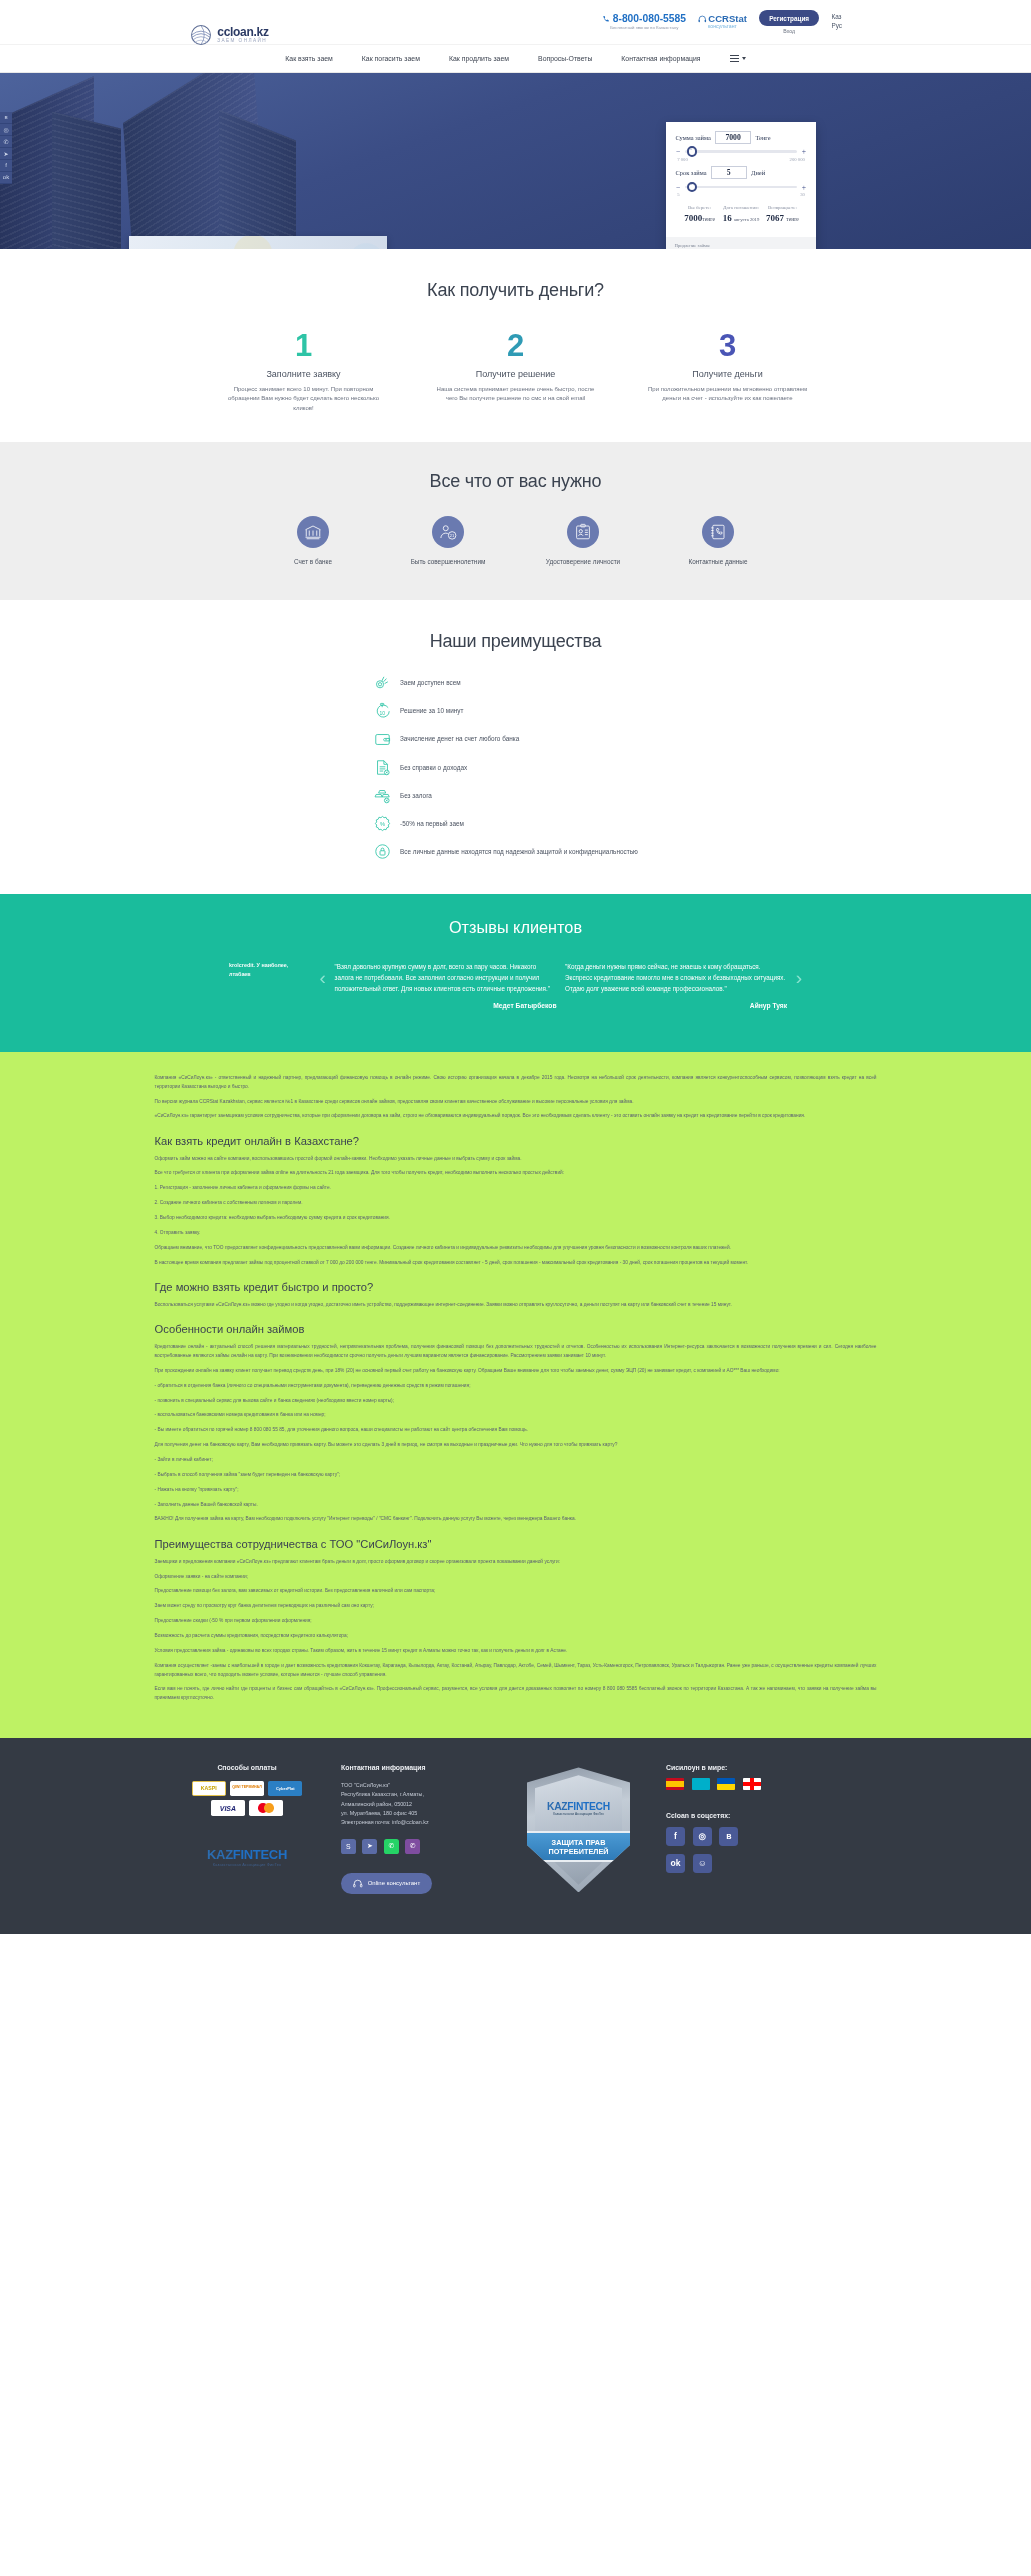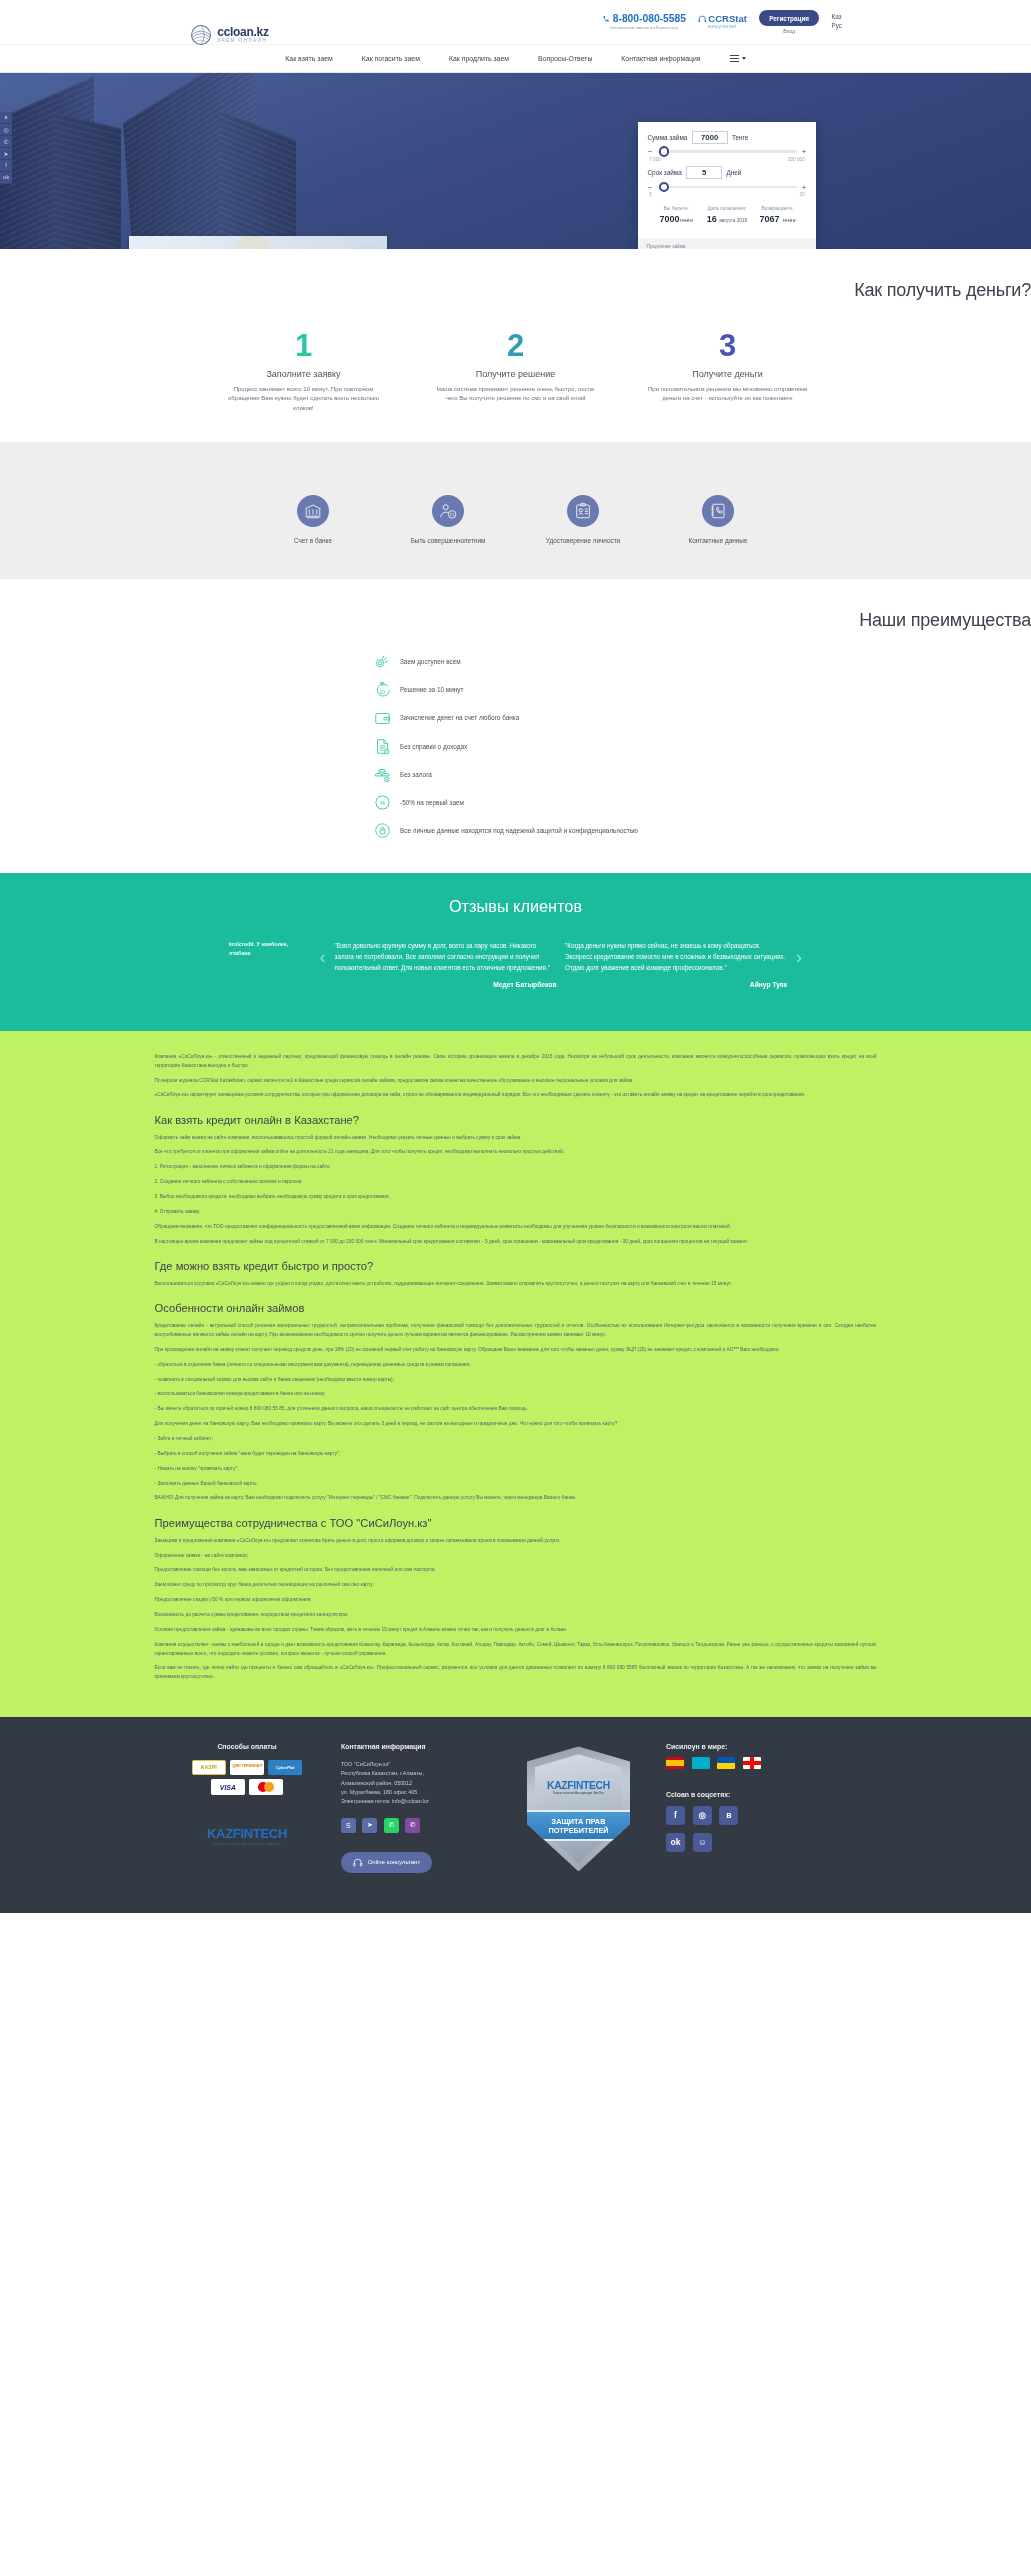--- a/index.html
+++ b/index.html
@@ -116,21 +116,21 @@
   }
   .sidebar-social div {
     width: 12px; height: 12px; background: #3f5188; color: #cdd6ea;
     display: flex; align-items: center; justify-content: center;
     font-size: 6px; border-bottom: 0.9px solid #33457a; cursor: pointer;
   }
 
   
   .calc {
     position: absolute; right: 215px; top: 49px;
-    width: 178px; background: #fff; box-shadow: 0 2.6px 10.3px rgba(0,0,0,.22);
+    width: 150px; background: #fff; box-shadow: 0 2.6px 10.3px rgba(0,0,0,.22); font-family: Liberation Serif, serif;
   }
   .calc-body { padding: 9.5px 9.5px 6px; }
   .calc-row { display: flex; align-items: baseline; gap: 4.3px; font-size: 6.4px; color: #2f3b57; }
   .calc-row .lbl { white-space: nowrap; }
   .calc-val {
     border: 0.9px solid #c9cedb; padding: 0.9px 0; width: 36px; text-align: center;
     font-size: 7.7px; font-weight: bold; color: #1f2a44; background: #fff;
   }
   .calc-unit { font-size: 6.4px; color: #2f3b57; }
   .slider-wrap { display: flex; align-items: center; gap: 4.3px; margin: 3.4px 0 0.9px; }
@@ -150,21 +150,21 @@
   .res-col { flex: 1; }
   .res-lbl { font-size: 5px; color: #8d94a5; margin-bottom: 2.6px; }
   .res-val { font-size: 9px; font-weight: bold; color: #1f2a44; }
   .res-val small { font-size: 5.6px; font-weight: normal; color: #424b61; }
   .res-val .dt { font-size: 4.7px; font-weight: normal; color: #515a70; }
   .calc-ext { background: #f2f3f5; padding: 6px 8.6px 3.4px; }
   .calc-ext-title { font-size: 4.7px; color: #7c8494; margin-bottom: 3.4px; }
 
   
   .sec-title {
-    text-align: right; font-size: 18px; font-weight: normal; color: #3b4350;
+    text-align: center; font-size: 18px; font-weight: normal; color: #3b4350;
     letter-spacing: -0.2px;
   }
   .sec-white { background: #fff; padding: 31px 0 29px; }
   .sec-grey { background: #eeeeee; padding: 29px 0 34px; }
 
   .steps { display: flex; justify-content: center; gap: 53px; margin-top: 29px; }
   .step { width: 159px; text-align: center; }
   .step-num { font-size: 31px; font-weight: bold; line-height: 1; }
   .step-title { font-size: 9px; color: #4a5260; margin-top: 8.6px; }
   .step-desc { font-size: 6px; color: #6b7280; line-height: 1.55; margin-top: 6px; }
@@ -462,20 +462,21 @@
       </div>
       <div class="step">
         <div class="step-num" style="color:#4a55b5">3</div>
         <div class="step-title">Получите деньги</div>
         <div class="step-desc">При положительном решении мы мгновенно отправляем деньги на счет - используйте их как пожелаете</div>
       </div>
     </div>
   </div>
 
   <div class="sec-grey">
+    <div class="sec-title">Все что от вас нужно</div>
     <div class="needs">
       <div class="need">
         <div class="need-circle">
           <svg width="18" height="18" viewBox="0 0 24 24" fill="none" stroke="#fff" stroke-width="1.1">
             <path d="M2 9 L12 4 L22 9"></path>
               <path d="M3 9 v9 M7 10 v7 M12 10 v7 M17 10 v7 M21 9 v9"></path>
               <path d="M2 19 h20"></path>
               <path d="M3.5 21 h17"></path>
           </svg>
         </div>

